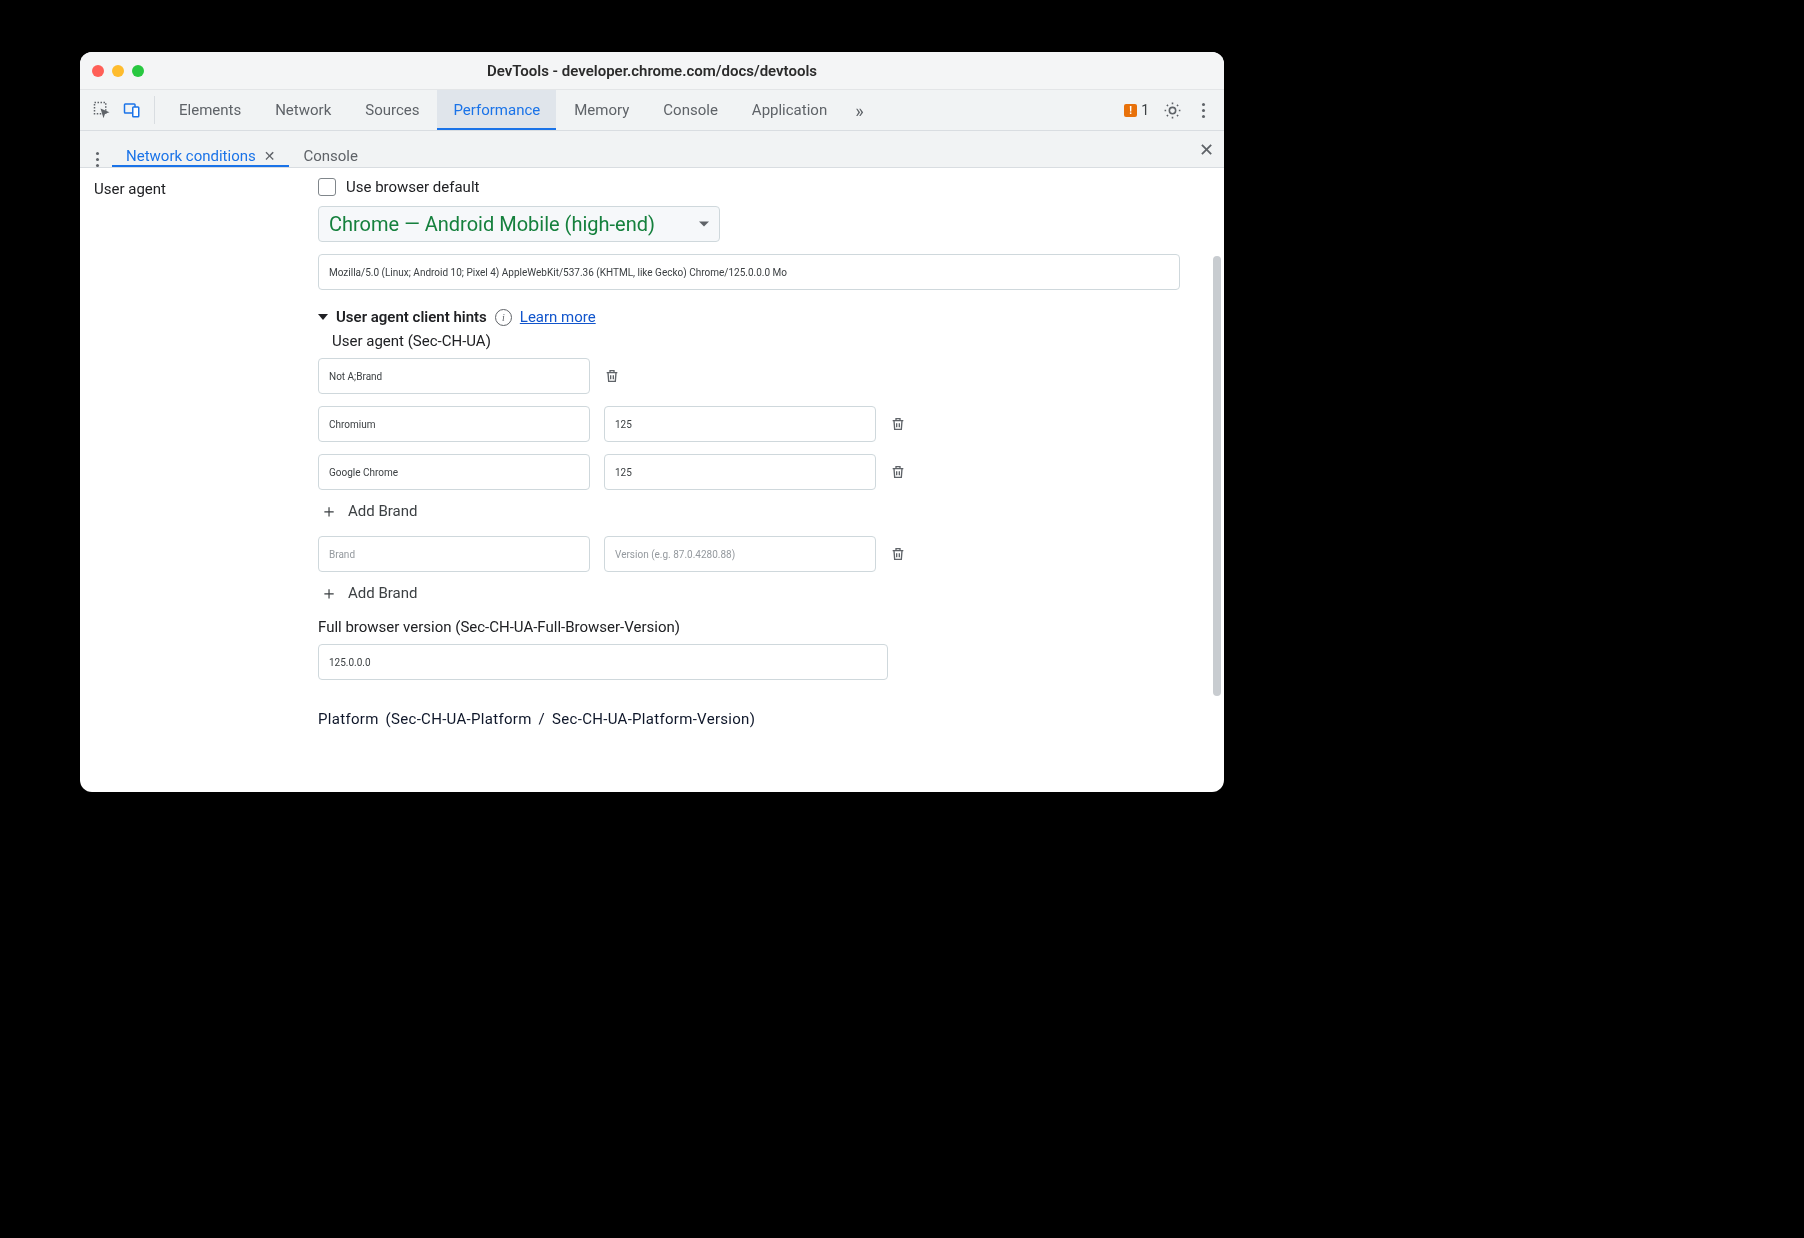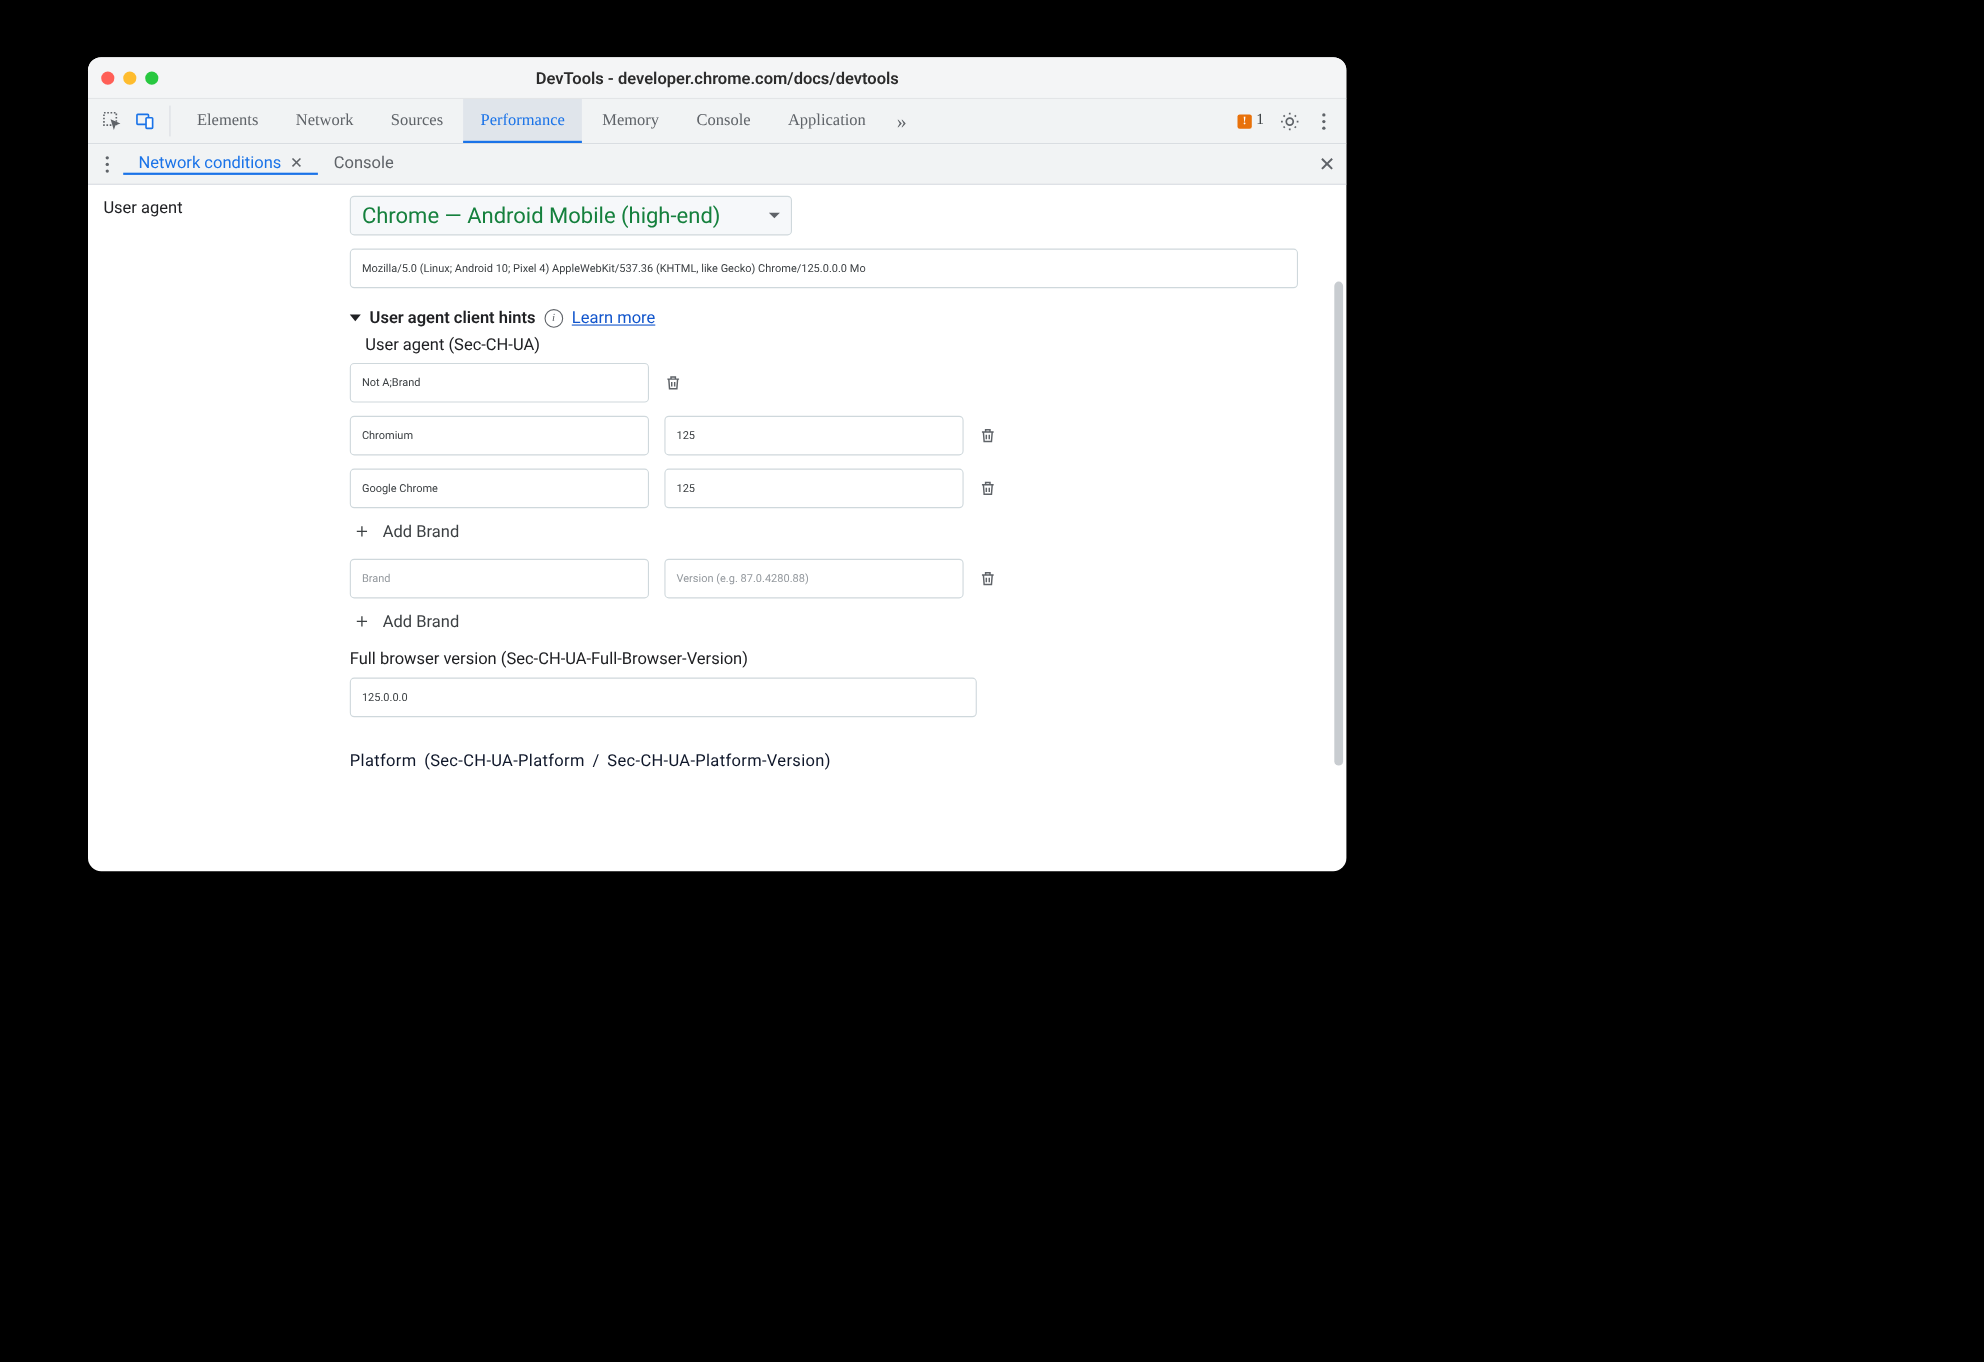--- a/index.html
+++ b/index.html
@@ -86,21 +86,20 @@
 
   
   .main-tabs {
     height: 40px;
     background: var(--toolbar-bg);
     border-bottom: 1px solid #d9dde1;
     display: flex;
     align-items: stretch;
     padding: 0 6px 0 8px;
     gap: 2px;
-    font-family: Liberation Serif, serif;
   }
   .mt-iconbtn {
     width: 28px;
     display: flex;
     align-items: center;
     justify-content: center;
     color: var(--icon);
   }
   .mt-divider {
     width: 1px;
@@ -167,21 +166,21 @@
   
   .drawer-tabs {
     height: 36px;
     background: var(--toolbar-bg);
     border-bottom: 1px solid #d9dde1;
     display: flex;
     align-items: stretch;
   }
   .drawer-tabs .left {
     display: flex;
-    align-items: center;
+    align-items: flex-end;
   }
   .dt-tab {
     padding: 0 14px;
     display: flex;
     align-items: center;
     gap: 8px;
     font-size: 15px;
     color: var(--tab-text);
     border-bottom: 2px solid transparent;
   }
@@ -473,20 +472,24 @@
       </div>
     </div>
 
     <div class="content-wrap">
       <div class="content">
         <div class="left-col">
           <div class="lbl">User agent</div>
         </div>
         <div class="right-col">
 
+          <div class="row">
+            <div class="chk"></div>
+            <span>Use browser default</span>
+          </div>
 
           <div class="select">
             <span>Chrome — Android Mobile (high-end)</span>
             <span class="caret"></span>
           </div>
 
           <div class="textinput full">
             <span class="val">Mozilla/5.0 (Linux; Android 10; Pixel 4) AppleWebKit/537.36 (KHTML, like Gecko) Chrome/125.0.0.0 Mo</span>
           </div>
 

